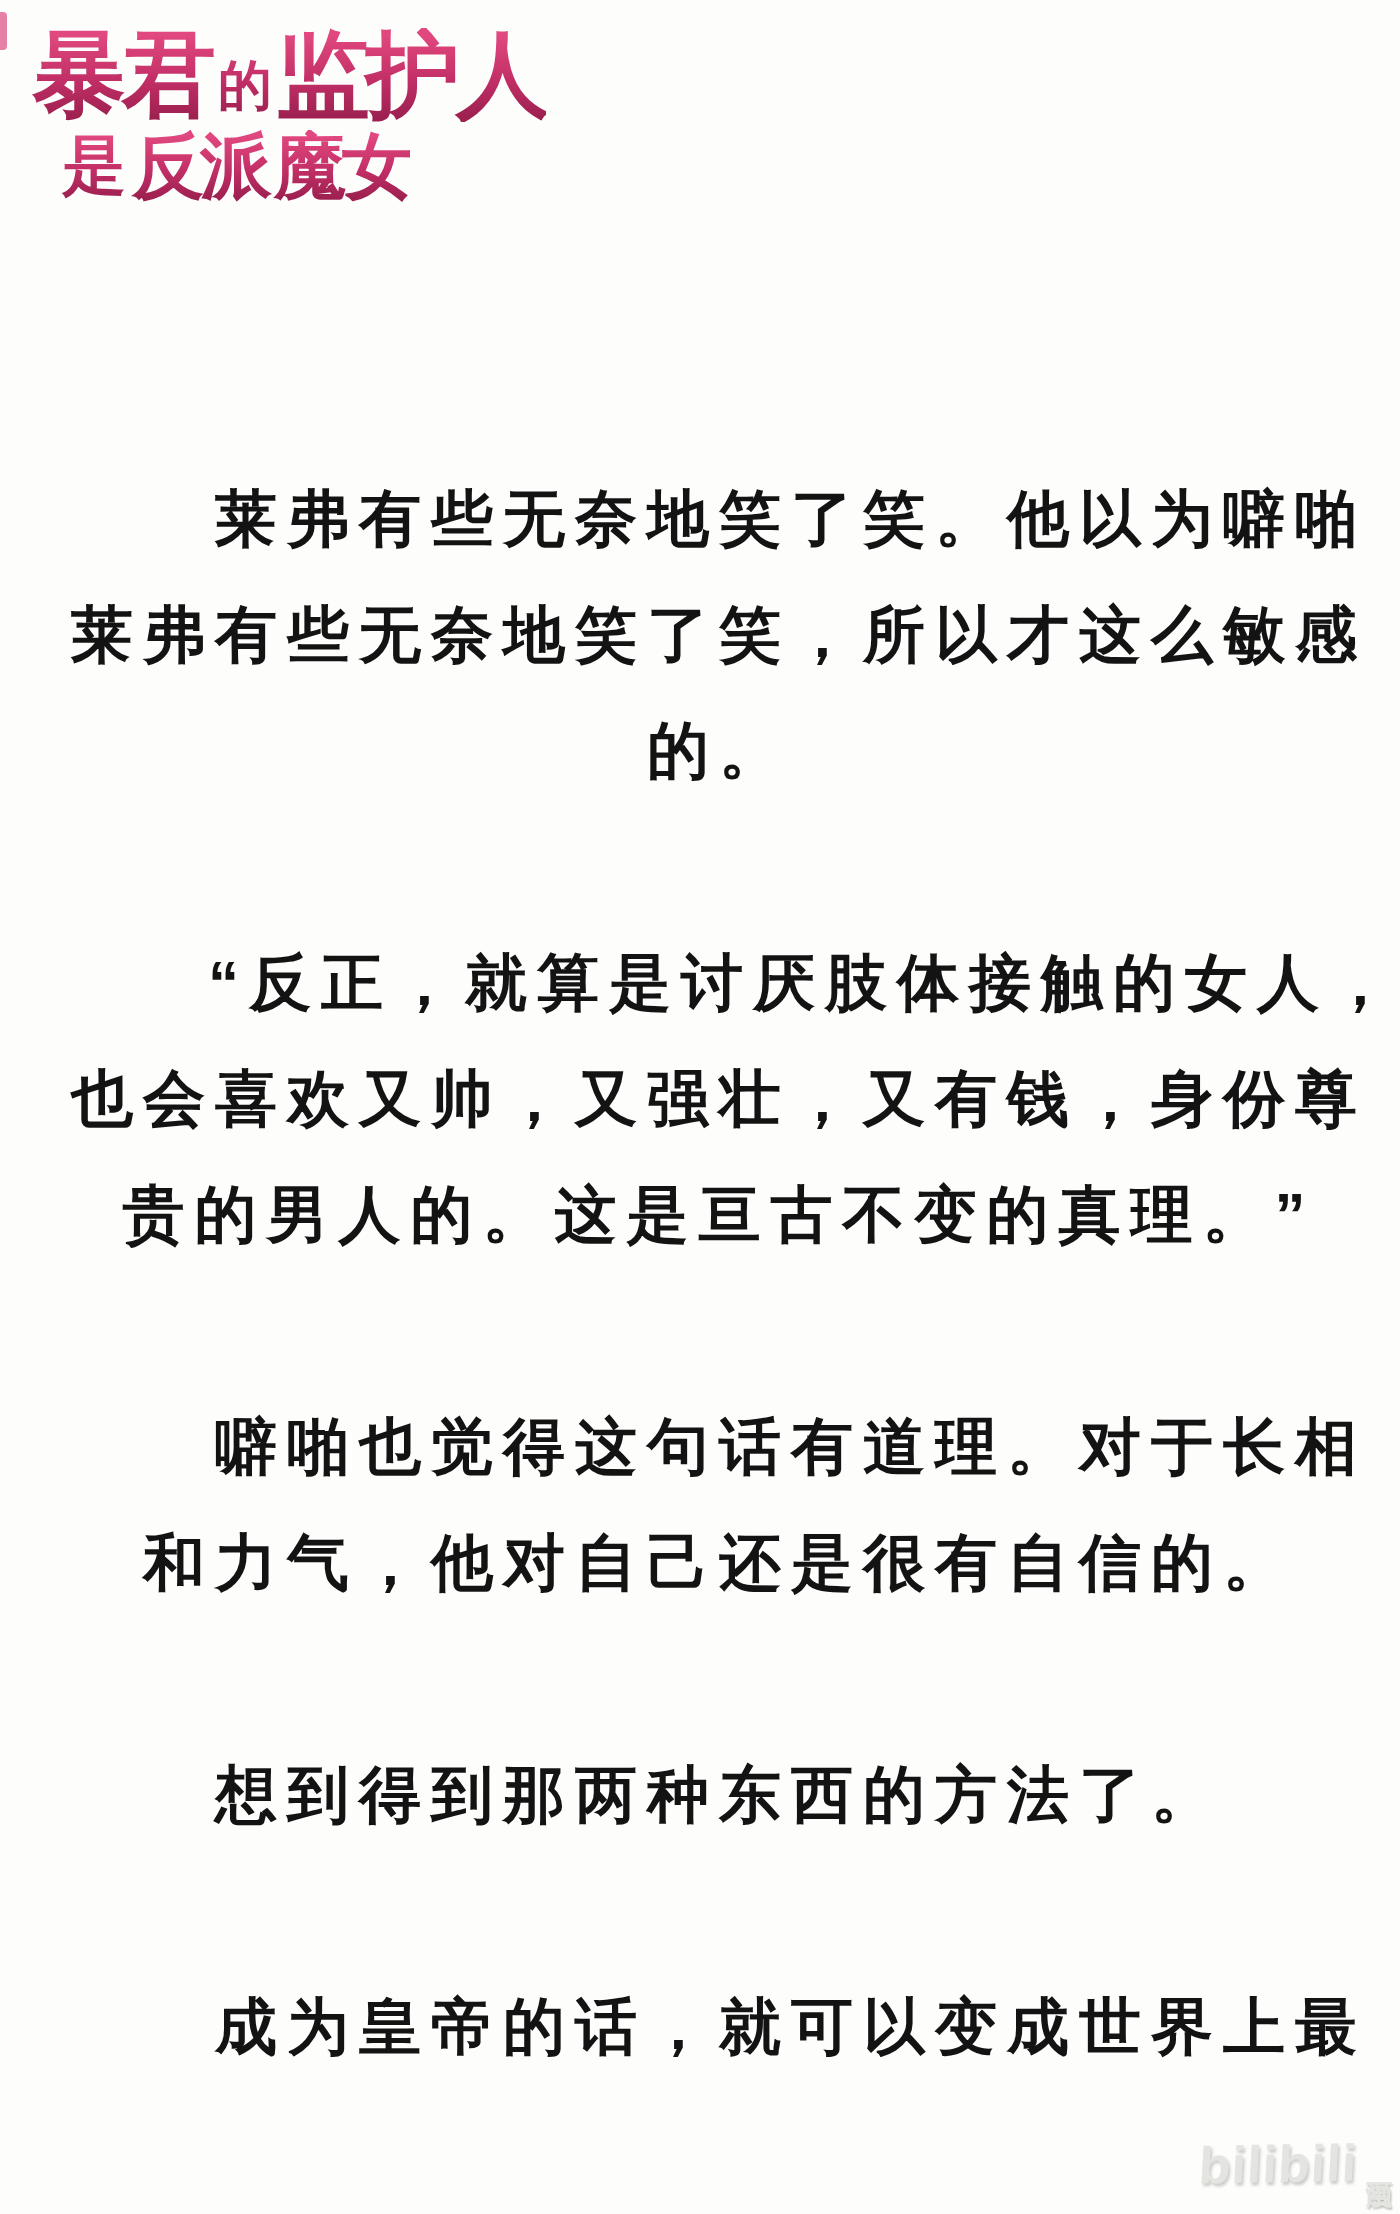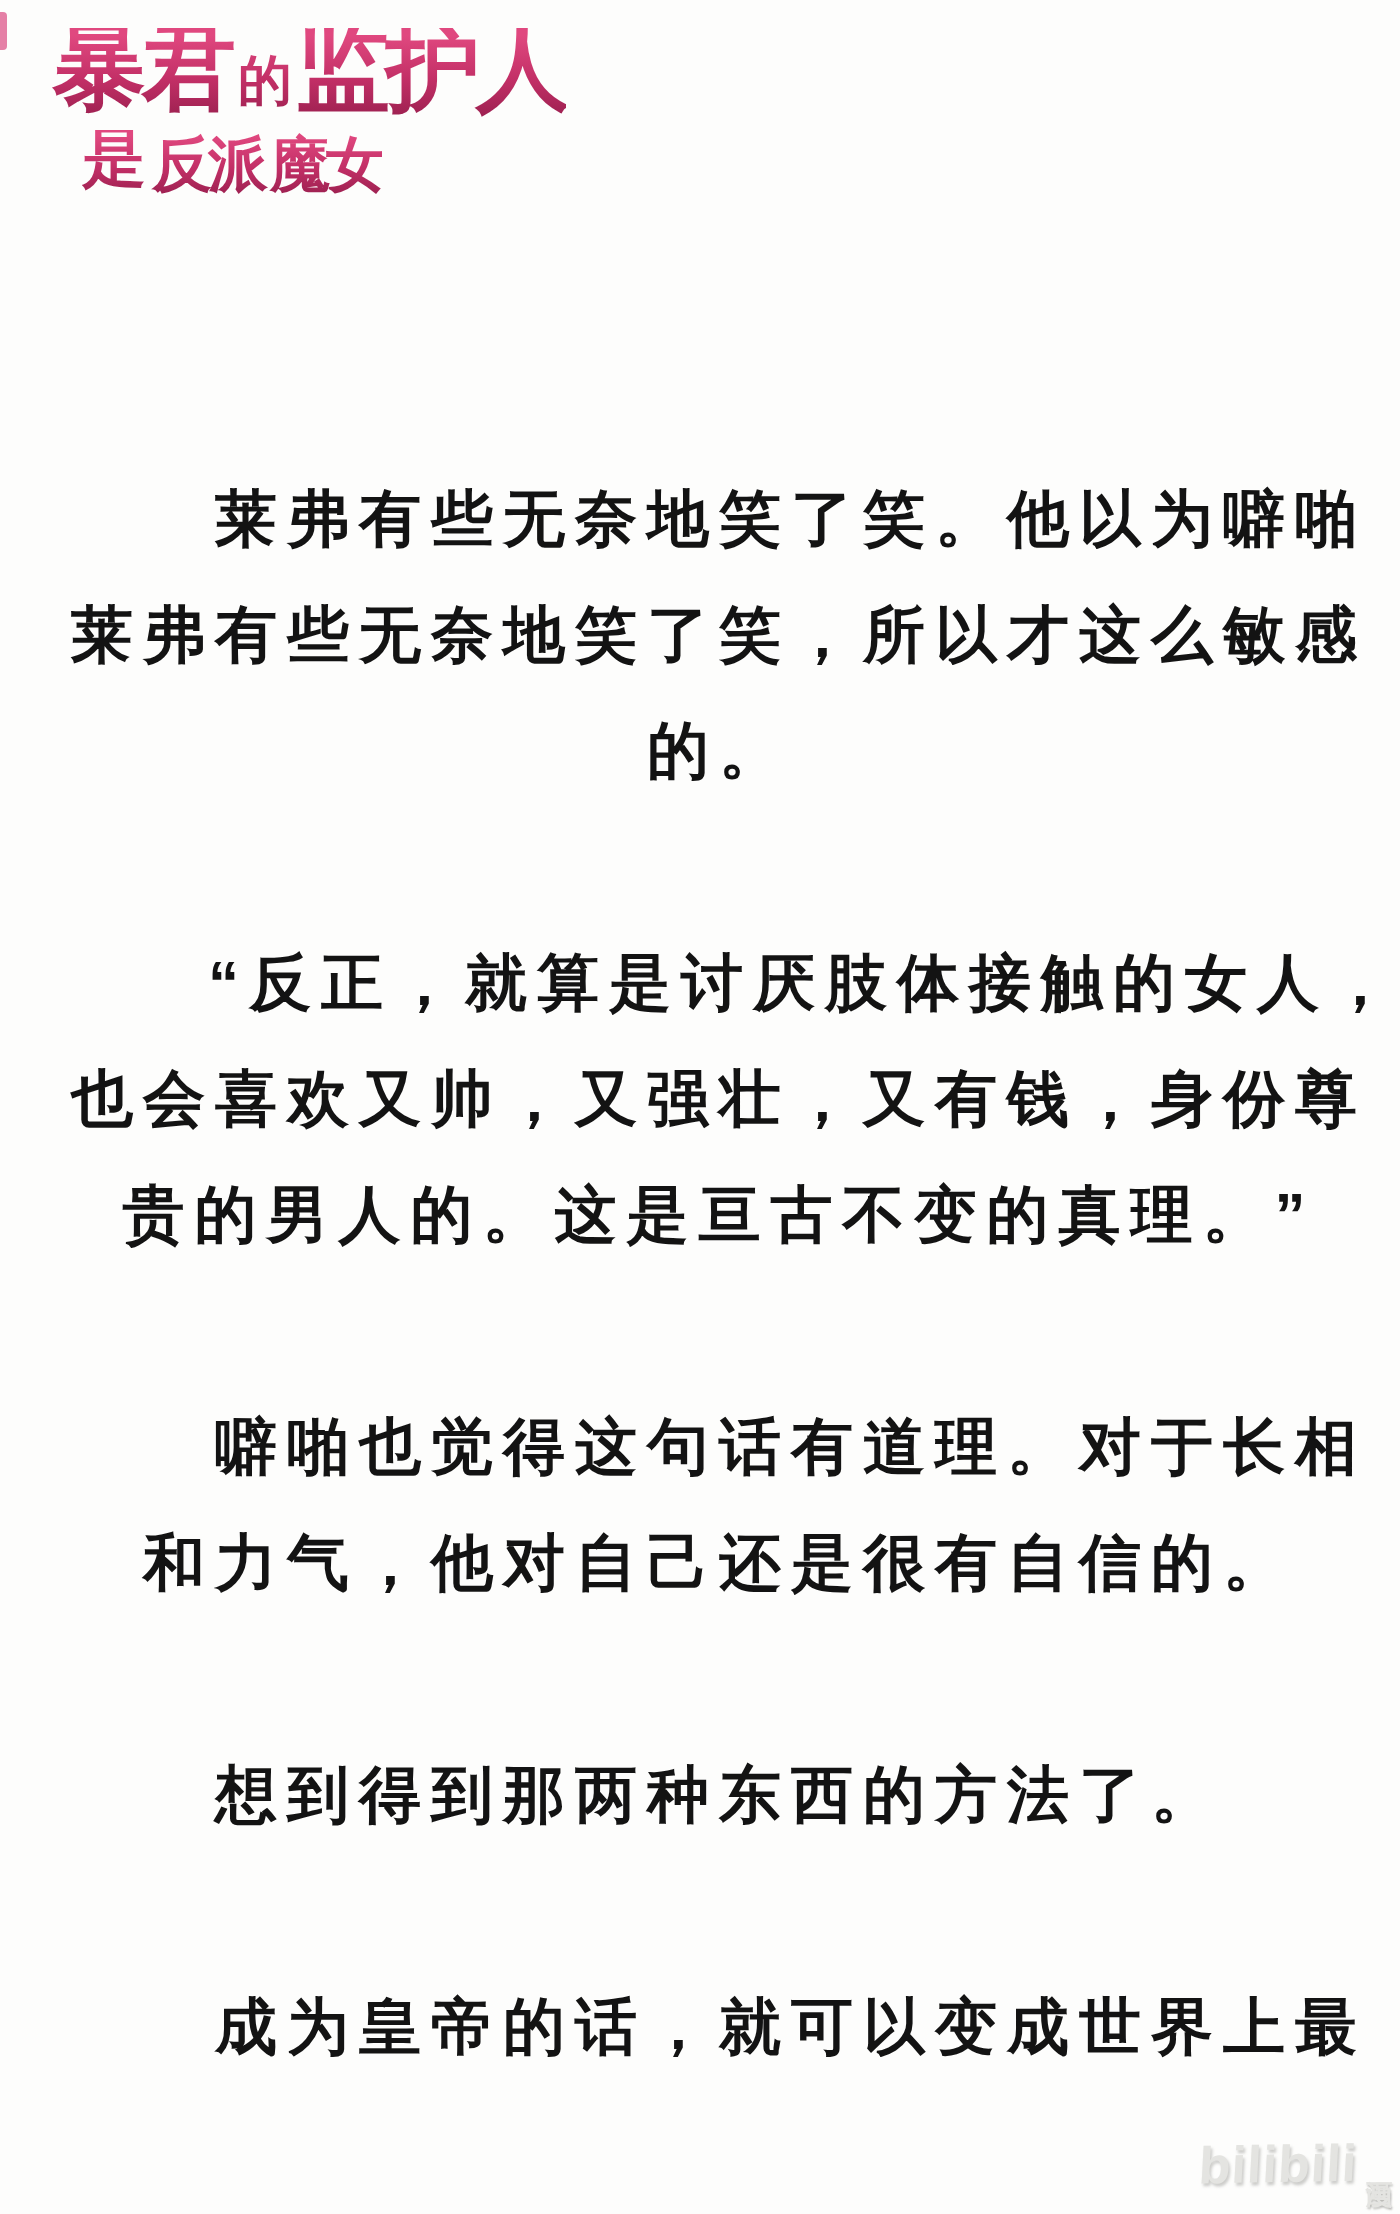--- a/index.html
+++ b/index.html
@@ -18,37 +18,37 @@
     left: 0; top: 12px;
     width: 7px; height: 38px;
     background: #e06a97;
     border-radius: 0 4px 4px 0;
     opacity: .85;
   }
 
   
   .logo {
     position: absolute;
-    left: 52px; top: 28px;
-    font-family: Liberation Mono, monospace;
+    left: 32px; top: 28px;
+    font-family: Liberation Sans, sans-serif;
     font-weight: bold;
     color: #b52e63; 
     user-select: none;
   }
   .logo-line {
     display: flex;
     align-items: flex-end;
     width: max-content;
     line-height: 1;
   }
   .logo-line1 .l-big   { font-size: 94px; letter-spacing: -4px; }
   .logo-line1 .l-small { font-size: 54px; margin: 0 4px 10px 6px; }
   .logo-line2 { margin-top: 8px; margin-left: 30px; }
   .logo-line2 .l-med  { font-size: 64px; margin-bottom: 5px; }
-  .logo-line2 .l-big2 { font-size: 60px; letter-spacing: -4px; margin-left: 6px; }
+  .logo-line2 .l-big2 { font-size: 72px; letter-spacing: -4px; margin-left: 6px; }
   .logo-line2 .gap-left { }
   @supports ((-webkit-background-clip: text) or (background-clip: text)) {
     .logo-line {
       background: linear-gradient(180deg, var(--lg-top, #e0487f) 8%, #c22f66 55%, var(--lg-bottom, #9c2050) 96%);
       -webkit-background-clip: text;
       background-clip: text;
       -webkit-text-fill-color: transparent;
       color: transparent;
     }
   }

